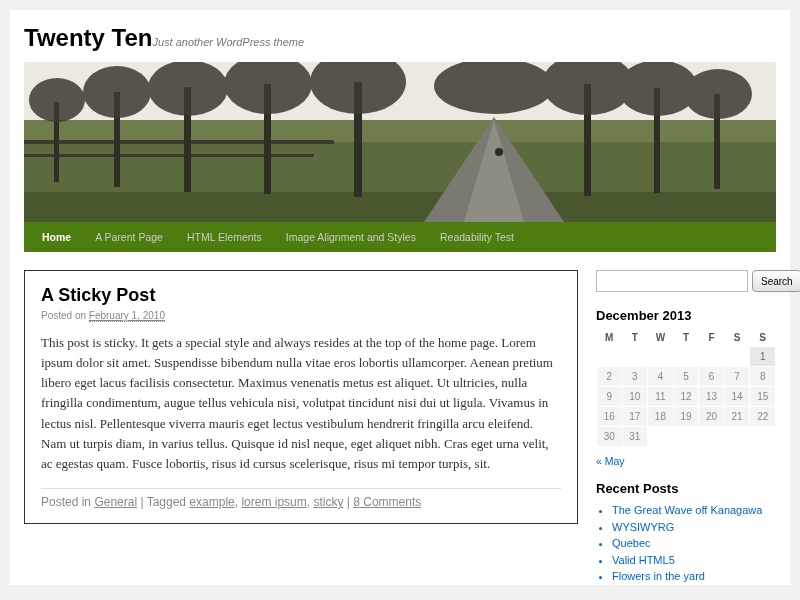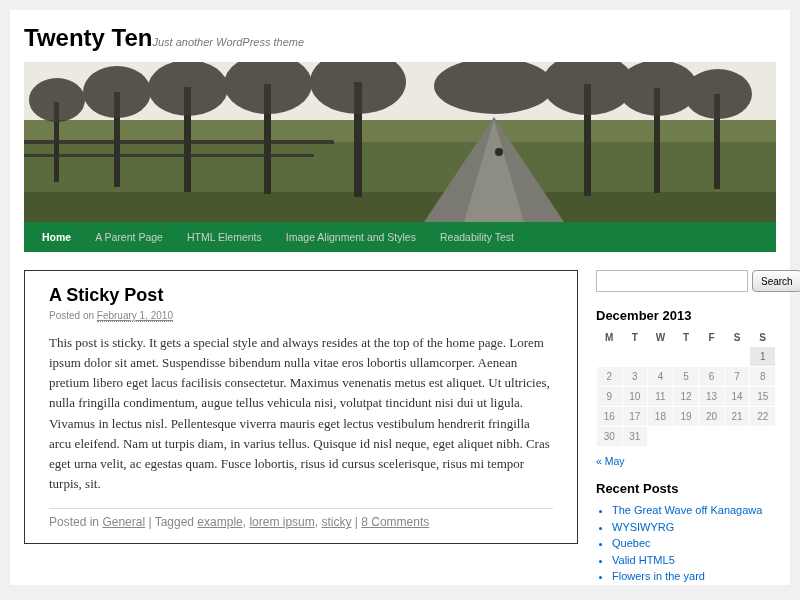--- a/index.html
+++ b/index.html
@@ -32,21 +32,21 @@
   }
   .banner {
     width: 100%;
     height: 160px;
     position: relative;
     overflow: hidden;
     background: linear-gradient(to bottom, #e8e5dc 0%, #d9d5c8 35%, #6b7a4e 36%, #5a6b3d 70%, #4a5a35 100%);
   }
   .banner svg { display: block; }
   .navbar {
-    background: #15803d;
+    background: #4d7c0f;
     display: flex;
     padding: 0 6px;
   }
   .nav-item {
     color: #ccc;
     font-size: 10.5px;
     padding: 9px 12px;
     cursor: pointer;
   }
   .nav-item.active {
@@ -56,21 +56,21 @@
   .content-wrap {
     display: flex;
     gap: 18px;
     margin-top: 18px;
   }
   .main {
     flex: 1;
   }
   .post {
     border: 1px solid #333;
-    padding: 14px 24px;
+    padding: 14px 16px;
   }
   .post-title {
     font-size: 18px;
     font-weight: bold;
     color: #000;
     margin-bottom: 4px;
   }
   .post-meta {
     font-size: 10px;
     color: #888;

